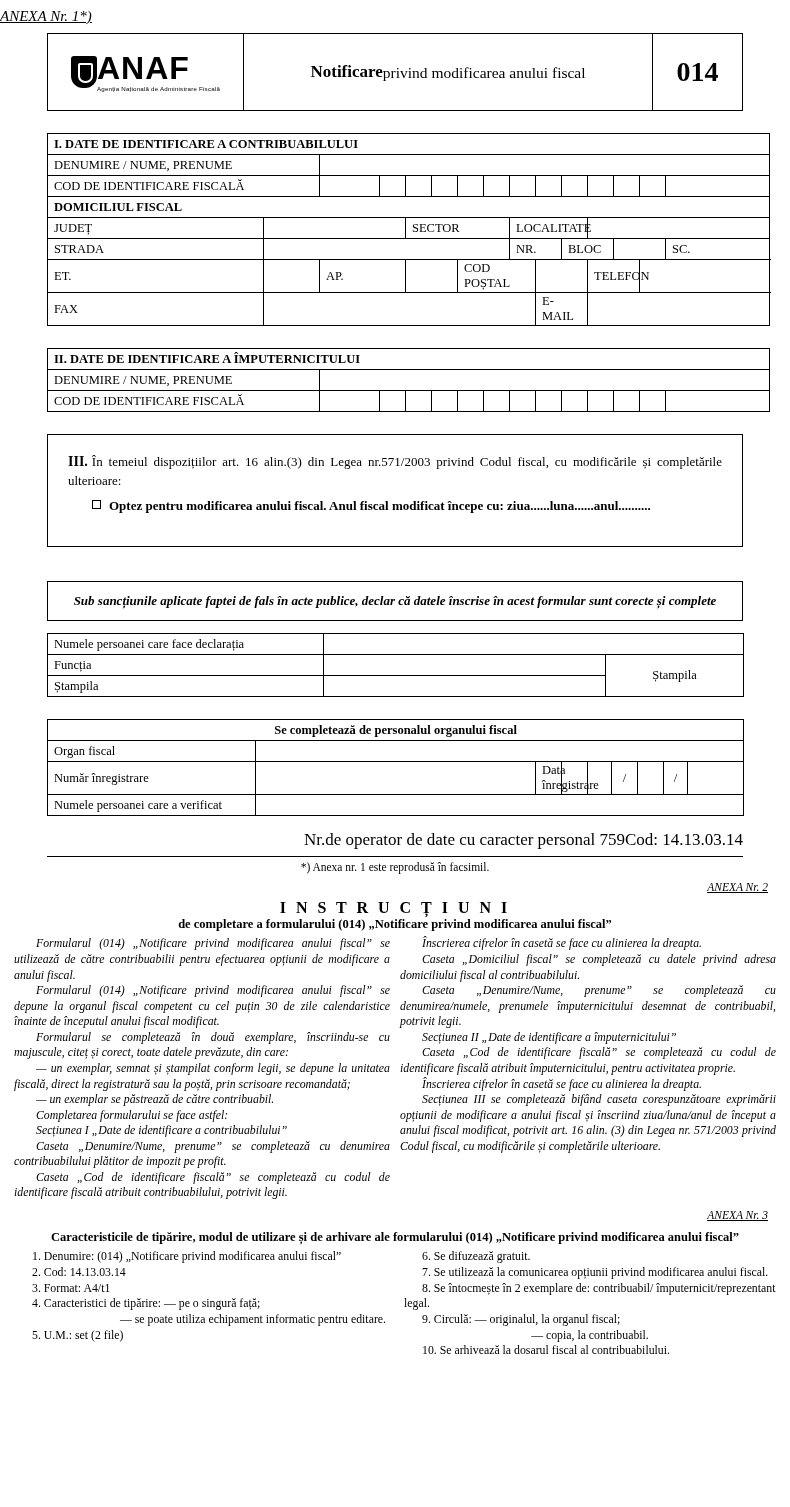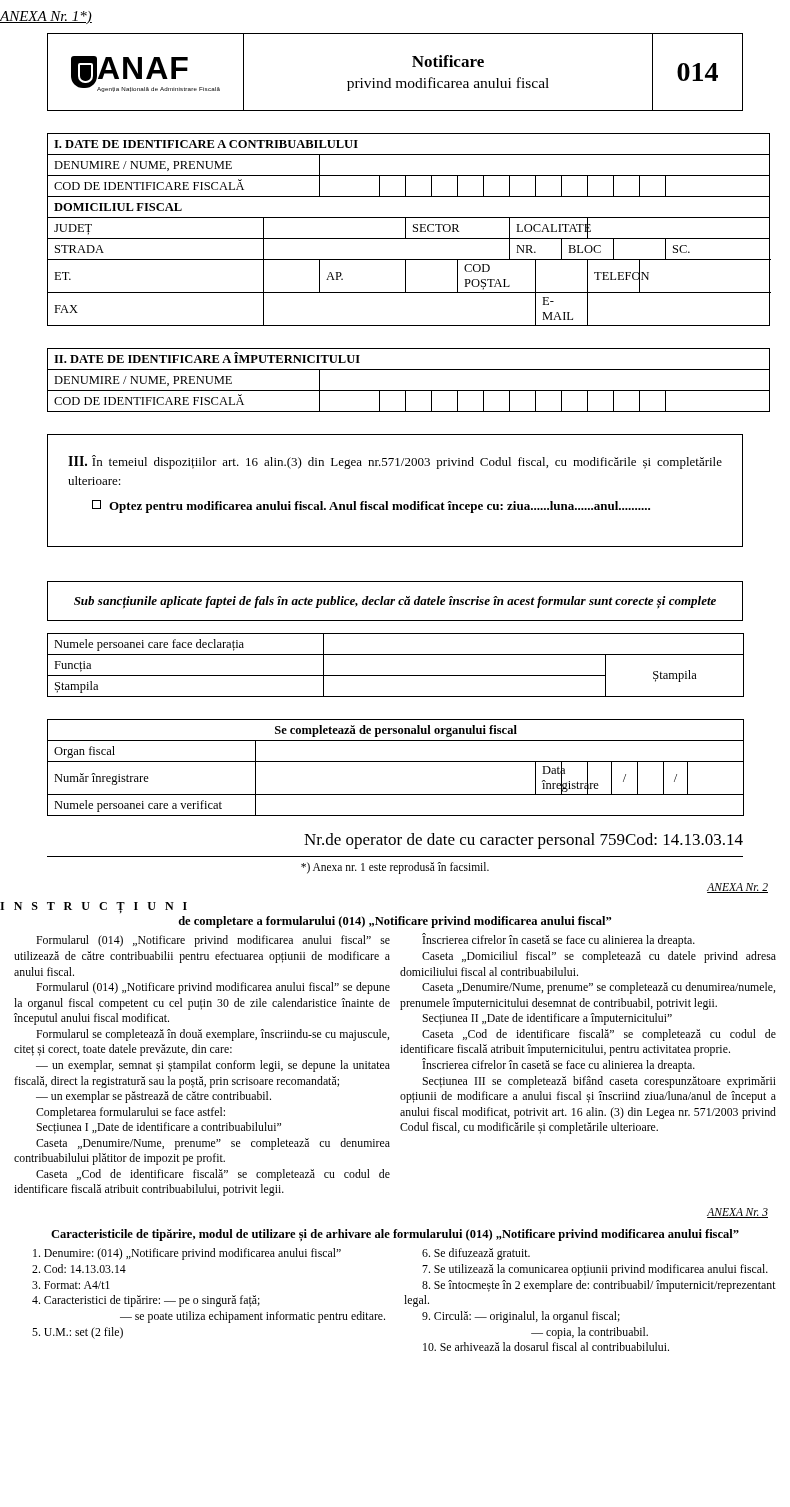--- a/index.html
+++ b/index.html
@@ -27,21 +27,21 @@
   .logo-shield { width: 26px; height: 32px; background: #000; border-radius: 3px 3px 12px 12px; position: relative; }
   .logo-shield:after {
     content: "";
     position: absolute; left: 7px; top: 7px;
     width: 11px; height: 16px;
     border: 2px solid #fff; border-radius: 2px 2px 7px 7px;
   }
   .logo-text { line-height: 1; }
   .logo-anaf { font-family: "Liberation Sans", sans-serif; font-weight: bold; font-size: 32px; letter-spacing: 1px; }
   .logo-sub { font-family: "Liberation Sans", sans-serif; font-size: 6.2px; letter-spacing: .2px; margin-top: 2px; }
-  .hdr-title { flex: 1; display: flex; flex-direction: column; align-items: center; justify-content: center; text-align: center; }
+  .hdr-title { flex: 1; display: flex; flex-direction: row; align-items: center; justify-content: center; text-align: center; }
   .hdr-title .t1 { font-weight: bold; font-size: 17px; }
   .hdr-title .t2 { font-size: 15.5px; margin-top: 2px; }
   .hdr-code { width: 90px; border-left: 1px solid #000; display: flex; align-items: center; justify-content: center; font-weight: bold; font-size: 28px; }
   table.form { border-collapse: collapse; width: 696px; margin: 0 47px; table-layout: fixed; }
   table.form td { border: 1px solid #000; height: 21px; padding: 1px 6px; font-size: 12.5px; vertical-align: middle; }
   td.b { font-weight: bold; }
   .spacer { height: 22px; }
   .spacer-sm { height: 12px; }
 
   
@@ -56,23 +56,23 @@
 
   
   .declbox { margin: 0 47px; border: 1px solid #000; width: 696px; padding: 10px 14px; text-align: center; }
   .declbox p { margin: 0; font-weight: bold; font-style: italic; font-size: 13px; line-height: 1.4; }
 
   
   .row-footer { margin: 0 47px; width: 696px; display: flex; justify-content: flex-end; font-size: 17px; padding-top: 14px; }
   .fn-note { margin: 6px 47px 0 47px; width: 696px; border-top: 1px solid #000; padding-top: 4px; font-size: 11.5px; text-align: center; }
 
   
-  .instr-title { font-weight: bold; font-size: 12px; letter-spacing: 3px; margin-top: 4px; font-family: "Liberation Serif", serif; }
+  .instr-title { text-align: center; font-weight: bold; font-size: 16px; letter-spacing: 3px; margin-top: 4px; font-family: "Liberation Serif", serif; }
   .instr-sub { text-align: center; font-weight: bold; font-size: 12.5px; margin-bottom: 4px; }
-  .cols2 { display: flex; gap: 10px; margin: 0 14px; font-size: 11.8px; line-height: 1.32; text-align: justify; }
+  .cols2 { display: flex; gap: 10px; margin: 0 14px; font-size: 11.8px; line-height: 1.32; text-align: justify; font-style: italic; }
   .cols2 > div { flex: 1; }
   .cols2 p { margin: 0; text-indent: 22px; }
   .cols2 p.dash { text-indent: 22px; }
 
   .car-title { text-align: center; font-weight: bold; font-size: 12.5px; line-height: 1.3; margin: 6px 40px 4px 40px; }
   .cols2b { display: flex; gap: 18px; margin: 0 14px 6px 14px; font-size: 11.8px; line-height: 1.33; }
   .cols2b > div { flex: 1; }
   .cols2b p { margin: 0; text-indent: 18px; }
   .cols2b p.hang { text-indent: 0; padding-left: 0; font-family: Liberation Serif, serif; }
   .anexa-2 { text-align: right; font-style: italic; font-size: 11.5px; text-decoration: underline; padding: 8px 22px 2px 0; }

